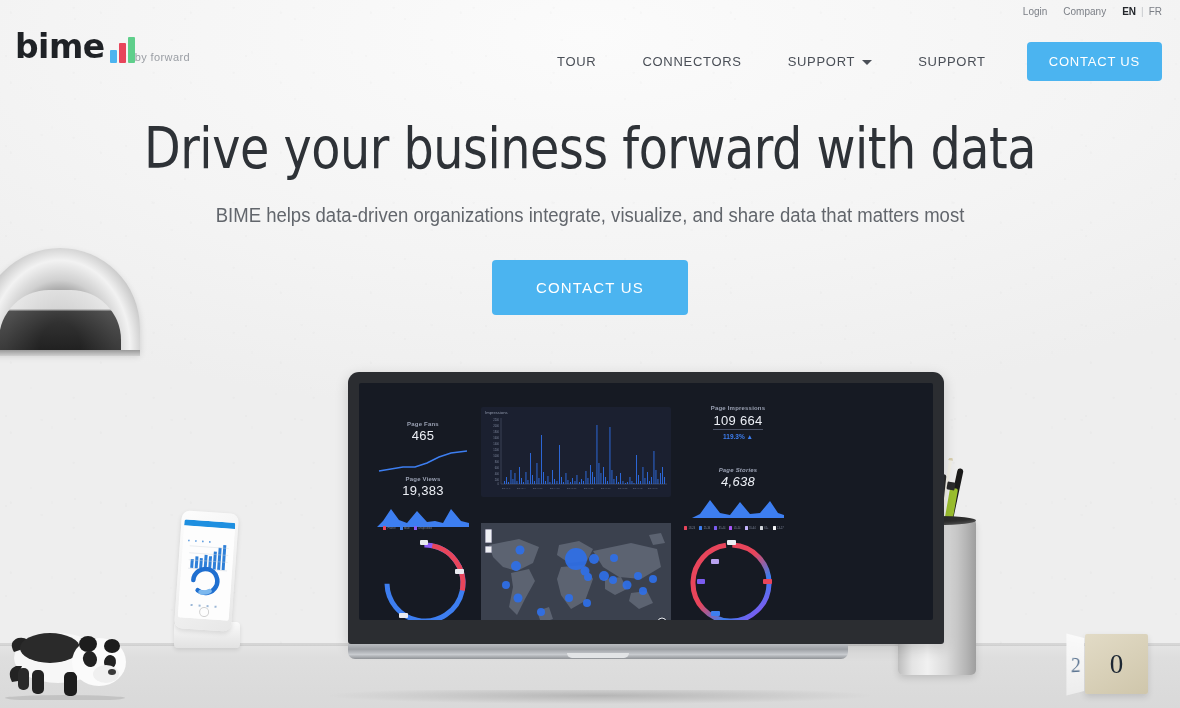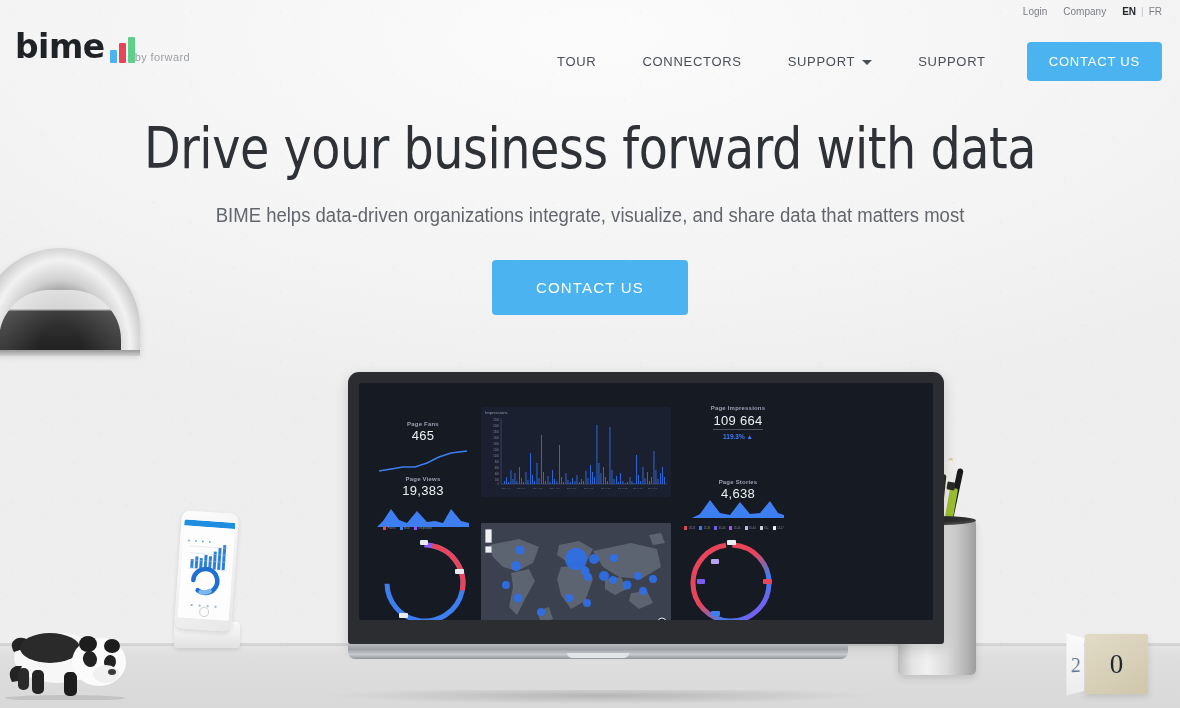--- a/index.html
+++ b/index.html
@@ -634,21 +634,21 @@
 
           <div class="kpi" style="left:333px; top:22px;">
             <div class="kpi-label">Page Impressions</div>
             <div class="kpi-value underlined">109 664</div>
             <div class="kpi-delta">
               <span>119.3%</span>
               <span>▲</span>
             </div>
           </div>
 
-          <div class="kpi" style="left:333px; top:96px;">
+          <div class="kpi" style="left:333px; top:84px;font-style:italic;">
             <div class="kpi-label">Page Stories</div>
             <div class="kpi-value">4,638</div>
           </div>
           <svg style="position:absolute; left:333px; top:113px;" width="92" height="22" viewBox="0 0 92 22">
             <polygon points="0,22 8,18 18,4 28,17 38,19 48,6 58,18 68,17 78,5 86,17 92,19 92,22" fill="#3d7ef0"></polygon>
           </svg>
 
           <div class="legend-row" style="left:24px; top:143px;">
             <span class="legend-chip">
               <span class="legend-dot" style="background:#e8455b"></span>

